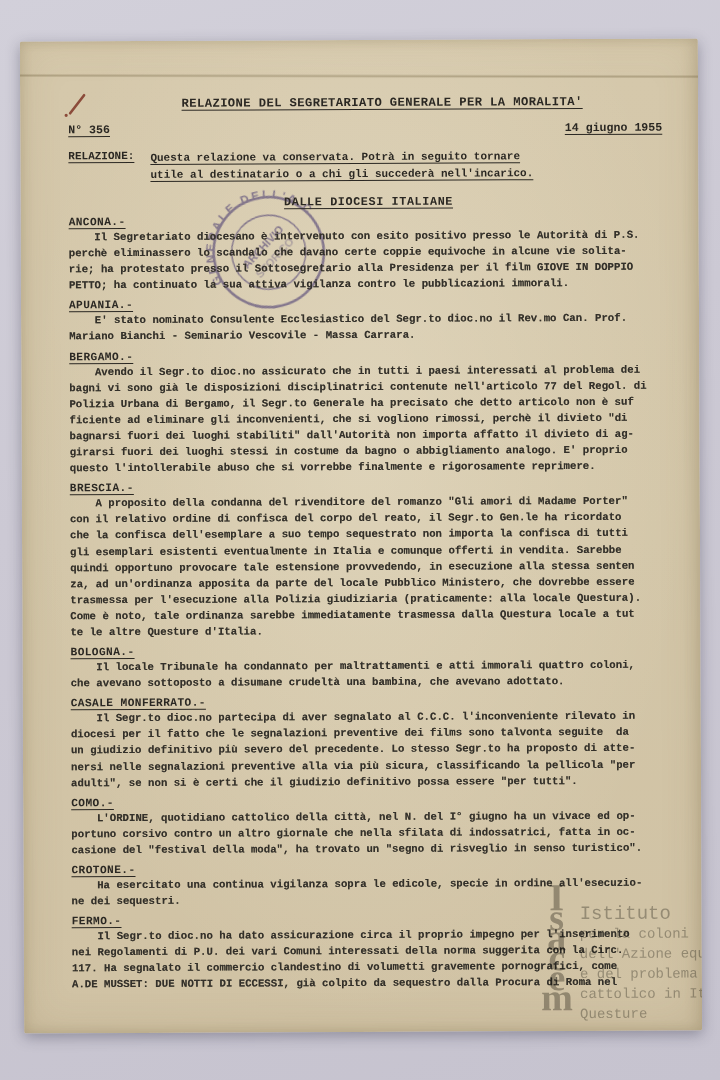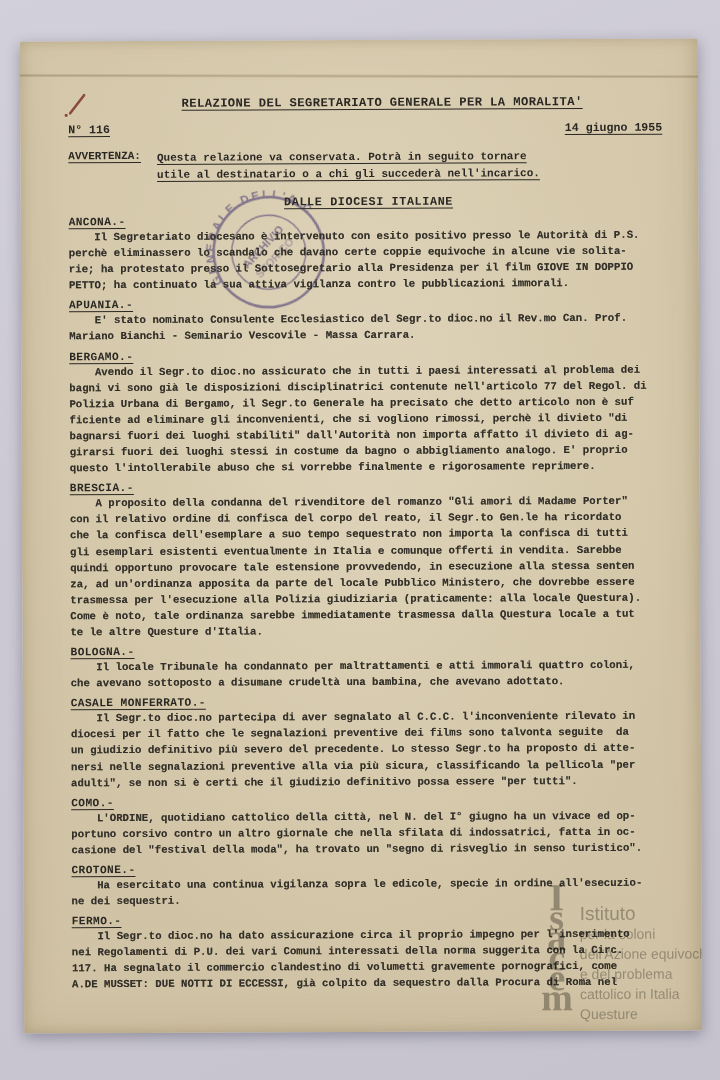--- a/index.html
+++ b/index.html
@@ -34,44 +34,44 @@
   .stamp{position:absolute;left:168px;top:148px;width:158px;height:128px;
     color:#5d51a6;opacity:0.62;transform:rotate(-14deg);filter:blur(0.35px);
     mix-blend-mode:multiply;z-index:1;pointer-events:none;}
   .penmark{position:absolute;left:38px;top:48px;width:36px;height:30px;opacity:0.85;
     pointer-events:none;}
   .wm{position:absolute;left:510px;top:848px;width:200px;z-index:3;
     mix-blend-mode:multiply;opacity:0.72;pointer-events:none;color:#8b8b89;}
   .wm-row{display:flex;align-items:center;height:20px;}
   .wm-letter{flex:0 0 46px;font-family:"Liberation Serif","DejaVu Serif",serif;
     font-weight:bold;font-size:38px;line-height:0;color:#96948f;text-align:center;}
-  .wm-text{font-family:Liberation Sans, sans-serif;font-size:14px;
+  .wm-text{font-family:Liberation Mono, monospace;font-size:14px;
     color:#9a9a96;white-space:nowrap;margin-top:33px;}
   .wm-row:first-child .wm-text{font-size:19px;}
 </style>
 </head>
 <body>
 
 <div class="scene">
   <div class="paper">
 
     <svg class="penmark" viewBox="0 0 36 30">
       <line x1="12" y1="24" x2="26" y2="6" stroke="#7e3526" stroke-width="2.6" stroke-linecap="round"></line>
       <circle cx="8" cy="26" r="1.6" fill="#7e3526"></circle>
     </svg>
 
     <div class="title u">RELAZIONE DEL SEGRETARIATO GENERALE PER LA MORALITA'</div>
 
     <div class="meta">
-      <span class="u">N° 116</span>
+      <span class="u">N° 356</span>
       <span class="u">14 giugno 1955</span>
     </div>
 
     <div class="avv">
-      <span class="avv-label u">AVVERTENZA:</span>
+      <span class="avv-label u">RELAZIONE:</span>
       <span class="avv-text u">Questa relazione va conservata. Potrà in seguito tornare
 utile al destinatario o a chi gli succederà nell'incarico.</span>
     </div>
 
     <svg class="stamp" viewBox="0 0 158 128">
       <circle cx="80" cy="64" r="55" fill="none" stroke="currentColor" stroke-width="2.6"></circle>
       <circle cx="80" cy="64" r="37" fill="none" stroke="currentColor" stroke-width="1.4"></circle>
       <path id="stampArc" d="M 30,88 A 55,55 0 1 1 130,88" fill="none"></path>
       <text font-size="11.5" font-weight="bold" letter-spacing="2.5" fill="currentColor" font-family="Liberation Sans, DejaVu Sans, sans-serif">
         <textPath href="#stampArc" startOffset="6">GENERALE DELL'A.C.</textPath>

